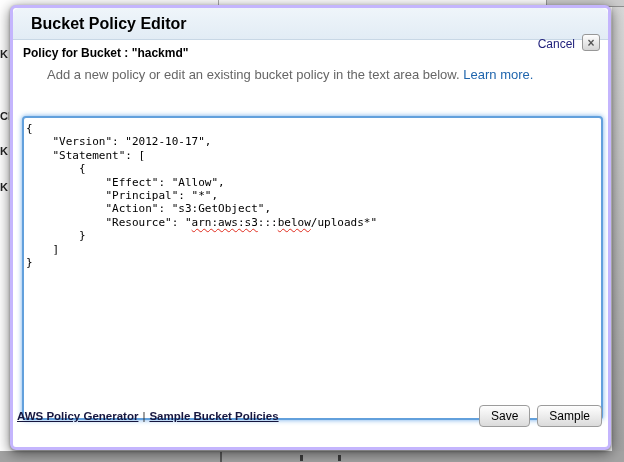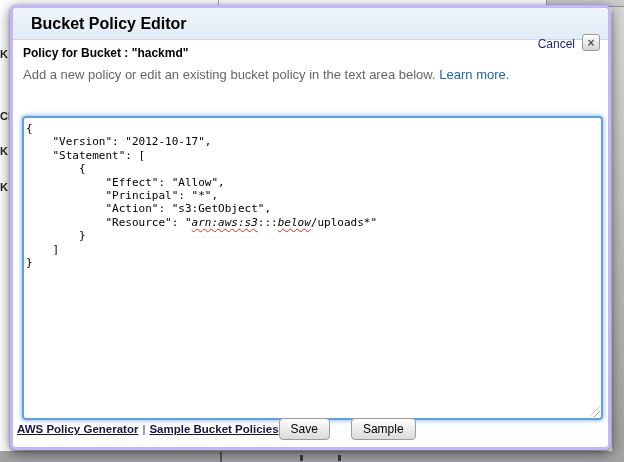--- a/index.html
+++ b/index.html
@@ -41,56 +41,55 @@
   .cancel { font-size:12px; color:#22227c; cursor:pointer; }
   .xbtn {
     width:18px; height:17px; border:1px solid #979797; border-radius:3px;
     background:linear-gradient(#fdfdfd, #d6d6d6); color:#555;
     font-size:12px; font-weight:bold; line-height:1;
     display:flex; align-items:center; justify-content:center; cursor:pointer;
   }
 
   .content { padding:0 10px; }
   .subtitle { margin-top:6px; font-size:12px; font-weight:bold; color:#000; }
-  .desc { margin-top:7px; font-size:13px; color:#666; }
+  .desc { margin-top:7px; font-size:13px; color:#666;margin-left:24px; }
   .desc .learn { color:#1f65ad; cursor:pointer; }
 
   
   .editor {
     position:relative; margin-top:34px; margin-left:-1px;
     width:581px; height:304px;
     border:2px solid #62a0dc; border-radius:4px;
     box-shadow:0 0 5px rgba(92,161,229,0.9);
     background:#fff; overflow:hidden; cursor:text;
     font-family:"DejaVu Sans Mono", monospace; font-size:11px; color:#000;
     padding:4px 6px 0 2px;
   }
   .code-line { white-space:pre; line-height:13.4px; height:13.4px; }
   .misspell {
     text-decoration:underline; text-decoration-style:wavy;
     text-decoration-color:#e02b1d; text-decoration-thickness:1px;
     text-underline-offset:2px;
-    font-style:italic;
   }
   .grip {
     position:absolute; right:1px; bottom:1px; width:11px; height:11px;
     background:repeating-linear-gradient(135deg, transparent 0px, transparent 3px, #9b9b9b 3px, #9b9b9b 4px);
     clip-path:polygon(100% 0, 100% 100%, 0 100%);
     cursor:nwse-resize;
   }
 
   
   .footer {
-    position:absolute; left:4px; right:6px; bottom:5px; height:26px;
-    display:flex; align-items:center; justify-content:flex-start;
+    position:absolute; left:4px; right:6px; bottom:18px; height:26px;
+    display:flex; align-items:center; justify-content:space-between;
   }
   .links { font-size:11.5px; font-weight:bold; color:#16163f; }
   .flink { text-decoration:underline; cursor:pointer; }
   .sep { margin:0 4px; font-weight:normal; color:#333; }
-  .btns { display:flex; gap:21px; }
+  .btns { display:flex; gap:7px; }
   .btn {
     height:22px; padding:0 11px; font-size:12px; color:#000;
     background:linear-gradient(#fefefe, #dbdbdb);
     border:1px solid #9c9c9c; border-radius:4px;
     display:flex; align-items:center; cursor:pointer;
     font-family:"Liberation Sans", sans-serif;
   }
 </style>
 </head>
 <body>

